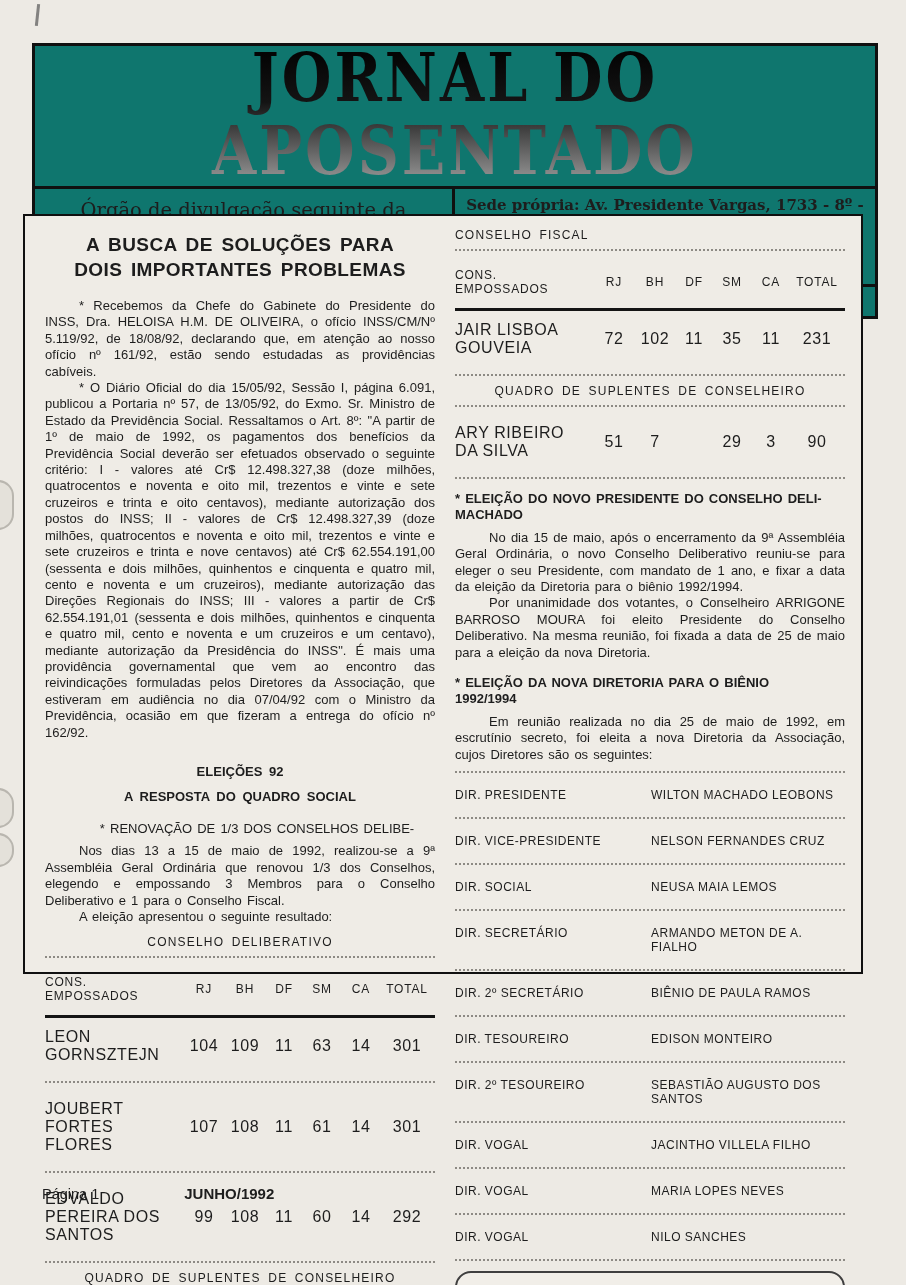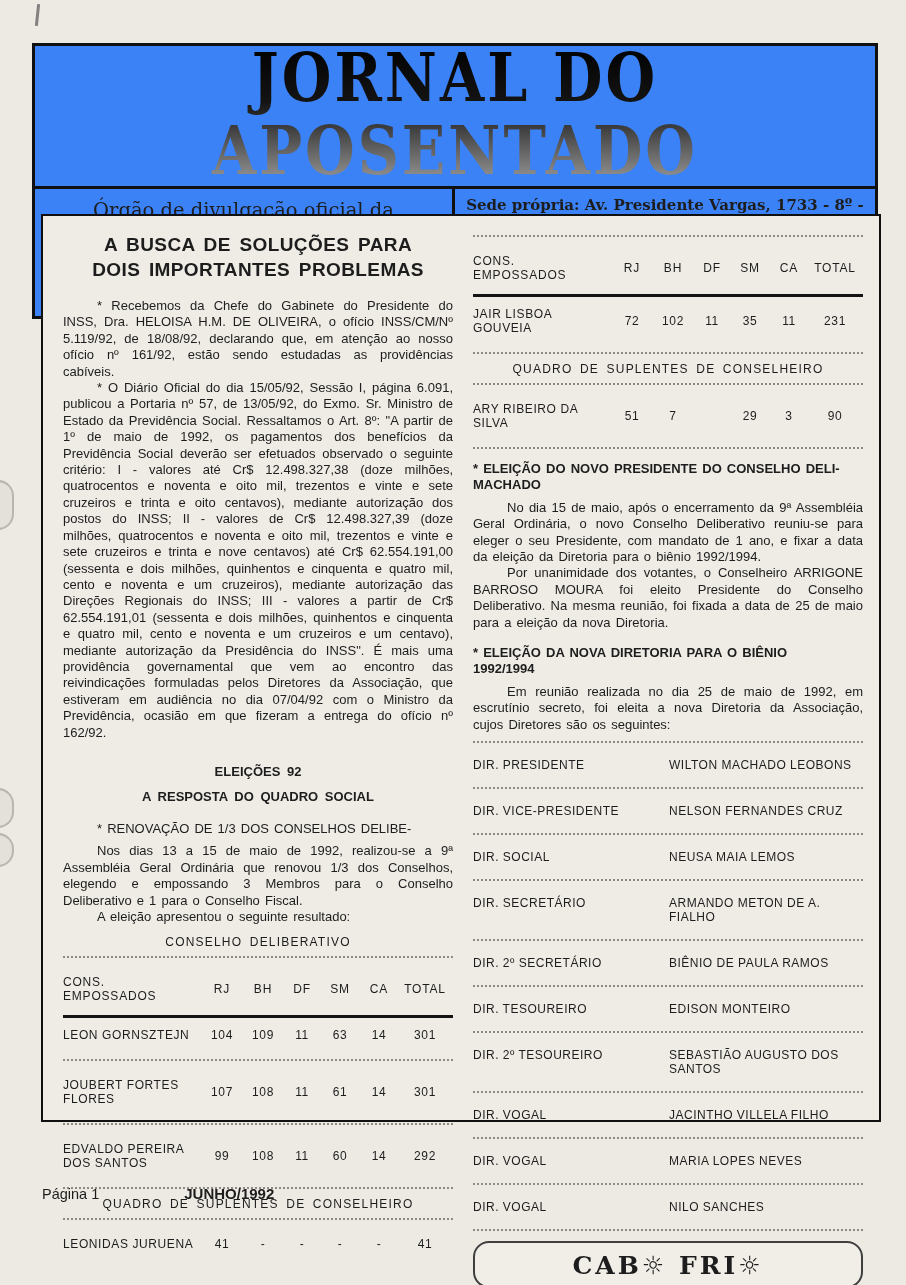--- a/index.html
+++ b/index.html
@@ -9,56 +9,56 @@
     background:#edeae4; color:#1d1d1d; overflow:hidden;
     font-family:"Liberation Sans", sans-serif;
   }
 
   
   .pen-mark { position:absolute; left:36px; top:4px; width:3px; height:22px; background:#555; transform:rotate(6deg); opacity:.7; }
   .hole-punch { position:absolute; left:-2px; width:16px; height:50px; border:2px solid #b9b6af; border-left:none; border-radius:0 26px 26px 0; background:#e4e1da; }
   .hp1 { top:480px; } .hp2 { top:788px; height:40px; } .hp3 { top:833px; height:34px; }
 
   
-  .masthead { position:absolute; left:32px; top:43px; width:846px; border:3px solid #101010; background:#3b82f6; }
+  .masthead { position:absolute; left:32px; top:43px; width:846px; border:3px solid #101010; background:#0f766e; }
   .masthead-title { text-align:center; padding:6px 0 10px; }
   .masthead-title span {
     display:inline-block; font-family:"DejaVu Serif", serif; font-weight:700;
     font-size:57px; letter-spacing:3px; line-height:62px; transform:scaleY(1.18); transform-origin:center;
     background:linear-gradient(180deg,#000 0%,#141414 42%,#5c5c5c 72%,#9f9f9f 100%);
     -webkit-background-clip:text; background-clip:text; -webkit-text-fill-color:transparent; color:#111;
   }
   .masthead-lower { display:flex; border-top:3px solid #101010; }
   .mh-left { width:420px; border-right:3px solid #101010; text-align:center; padding:9px 6px 7px; font-family:"DejaVu Serif", serif; }
   .mh-org { font-size:19.5px; line-height:26px; }
   .mh-founded { font-size:15px; margin-top:5px; }
   .mh-right { flex:1; display:flex; flex-direction:column; }
   .mh-addr { font-family:"DejaVu Serif", serif; font-weight:700; font-size:15px; line-height:21px; text-align:center; padding:6px 6px 5px; border-bottom:3px solid #101010; }
   .mh-edition { display:flex; justify-content:center; gap:18px; font-weight:700; font-size:15.5px; padding:6px 0 5px; letter-spacing:.3px; }
 
   
-  .content { position:absolute; left:41px; top:214px; width:840px; height:908px; border:2px solid #101010; background:#efece6; display:flex; gap:20px; padding:12px 16px 8px 20px; }
+  .content { position:absolute; left:23px; top:214px; width:840px; height:760px; border:2px solid #101010; background:#efece6; display:flex; gap:20px; padding:12px 16px 8px 20px; }
   .col-left { width:390px; }
   .col-right { flex:1; }
 
   .headline { font-size:19px; font-weight:700; text-align:center; line-height:25px; letter-spacing:.4px; word-spacing:3px; margin:4px 0 16px; }
   .subheadline { font-size:13px; font-weight:700; text-align:center; line-height:25px; word-spacing:3px; margin:18px 0 12px; }
   .para { font-size:13px; line-height:16.4px; text-align:justify; text-indent:34px; word-spacing:1.5px; margin:0; }
   .para + .para { margin-top:0; }
   .hang-line { font-size:13px; line-height:16.4px; word-spacing:1.5px; }
-  .hang-first { text-indent:34px; }
+  .hang-first { text-indent:34px;text-align:center; }
   .mb6 { margin-bottom:6px; }
 
   
   .tbl { margin-top:10px; }
   .tbl-title { text-align:center; font-size:12px; letter-spacing:1.2px; word-spacing:3px; margin-top:8px; }
   .tbl-label { font-size:12px; letter-spacing:1.2px; word-spacing:3px; }
   .dots { border-top:2px dotted #8d8a84; margin:7px 0; height:0; }
   .thick { border-top:3.5px solid #141414; margin:2px 0 0; height:0; }
-  .trow { display:grid; grid-template-columns:1fr 38px 44px 34px 42px 36px 56px; align-items:center; font-size:12px; letter-spacing:.6px; padding:10px 0; }
+  .trow { display:grid; grid-template-columns:1fr 38px 44px 34px 42px 36px 56px; align-items:center; font-size:16px; letter-spacing:.6px; padding:10px 0; }
   .trow .num { text-align:center; }
   .trow .name { padding-right:4px; }
   .thead { font-size:12px; letter-spacing:.8px; }
 
   
   .drow { display:grid; grid-template-columns:172px 1fr; font-size:12px; letter-spacing:.5px; padding:8px 0; }
   .drow .dname { padding-left:24px; }
 
   
   .ad { border:2px solid #3f3f3f; border-radius:16px; margin-top:10px; overflow:hidden; background:#f1eee8; }
@@ -80,21 +80,21 @@
   <div class="hole-punch hp1"></div>
   <div class="hole-punch hp2"></div>
   <div class="hole-punch hp3"></div>
 
   <div class="masthead">
     <div class="masthead-title">
       <span>JORNAL DO APOSENTADO</span>
     </div>
     <div class="masthead-lower">
       <div class="mh-left">
-        <div class="mh-org">Órgão de divulgação oficial da</div>
+        <div class="mh-org">Órgão de divulgação seguinte da</div>
         <div class="mh-org">Associação dos Aposentados da R.F.F.S.A.</div>
         <div class="mh-founded">Fundada em 16/05/1984</div>
       </div>
       <div class="mh-right">
         <div class="mh-addr">
           <div>Sede própria: Av. Presidente Vargas, 1733 - 8º - SL. 808</div>
           <div>CEP: 20.210 - Rio de Janeiro - Tel: 232-9595</div>
           <div>C.G.C. nº 29.102.746/0001-98</div>
         </div>
         <div class="mh-edition">
@@ -186,20 +186,21 @@
           <div class="num">-</div>
           <div class="num">41</div>
         </div>
 
       </div>
     </div>
 
     <div class="col-right">
 
       <div>
+        <div class="tbl-label">CONSELHO FISCAL</div>
         <div class="dots"></div>
         <div class="trow thead">
           <div class="name">CONS. EMPOSSADOS</div>
           <div class="num">RJ</div>
           <div class="num">BH</div>
           <div class="num">DF</div>
           <div class="num">SM</div>
           <div class="num">CA</div>
           <div class="num">TOTAL</div>
         </div>

